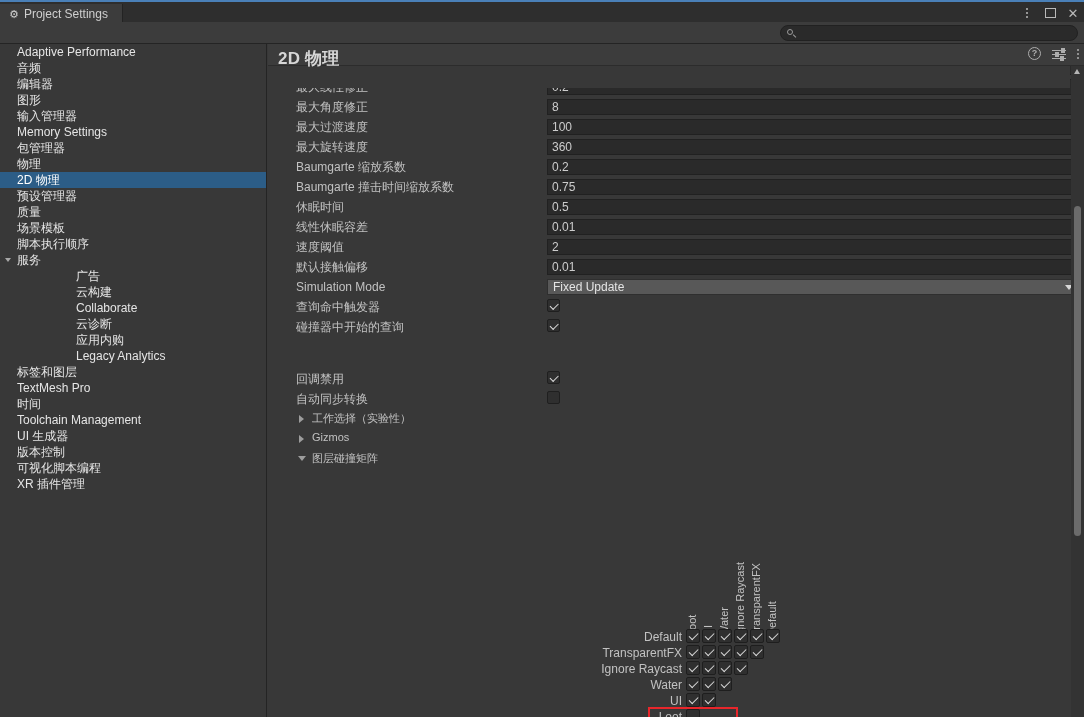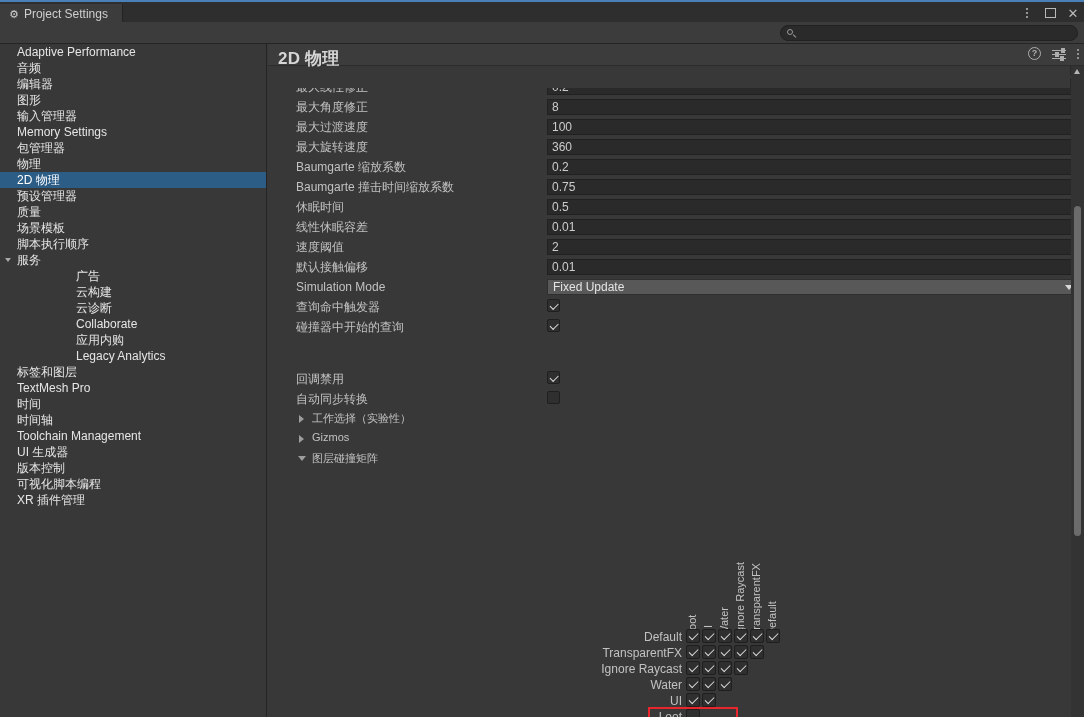--- a/index.html
+++ b/index.html
@@ -337,42 +337,39 @@
           <span class="arrow open"></span>
           <span>服务</span>
         </div>
         <div class="side-item indent">
           <span>广告</span>
         </div>
         <div class="side-item indent">
           <span>云构建</span>
         </div>
         <div class="side-item indent">
+          <span>Collaborate</span>
+        </div>
+        <div class="side-item indent">
           <span>云诊断</span>
-        </div>
-        <div class="side-item indent">
-          <span>Collaborate</span>
         </div>
         <div class="side-item indent">
           <span>应用内购</span>
         </div>
         <div class="side-item indent">
           <span>Legacy Analytics</span>
         </div>
         <div class="side-item">
           <span>标签和图层</span>
         </div>
         <div class="side-item">
           <span>TextMesh Pro</span>
         </div>
         <div class="side-item">
           <span>时间</span>
-        </div>
-        <div class="side-item">
-          <span>时间轴</span>
         </div>
         <div class="side-item">
           <span>Toolchain Management</span>
         </div>
         <div class="side-item">
           <span>UI 生成器</span>
         </div>
         <div class="side-item">
           <span>版本控制</span>
         </div>

